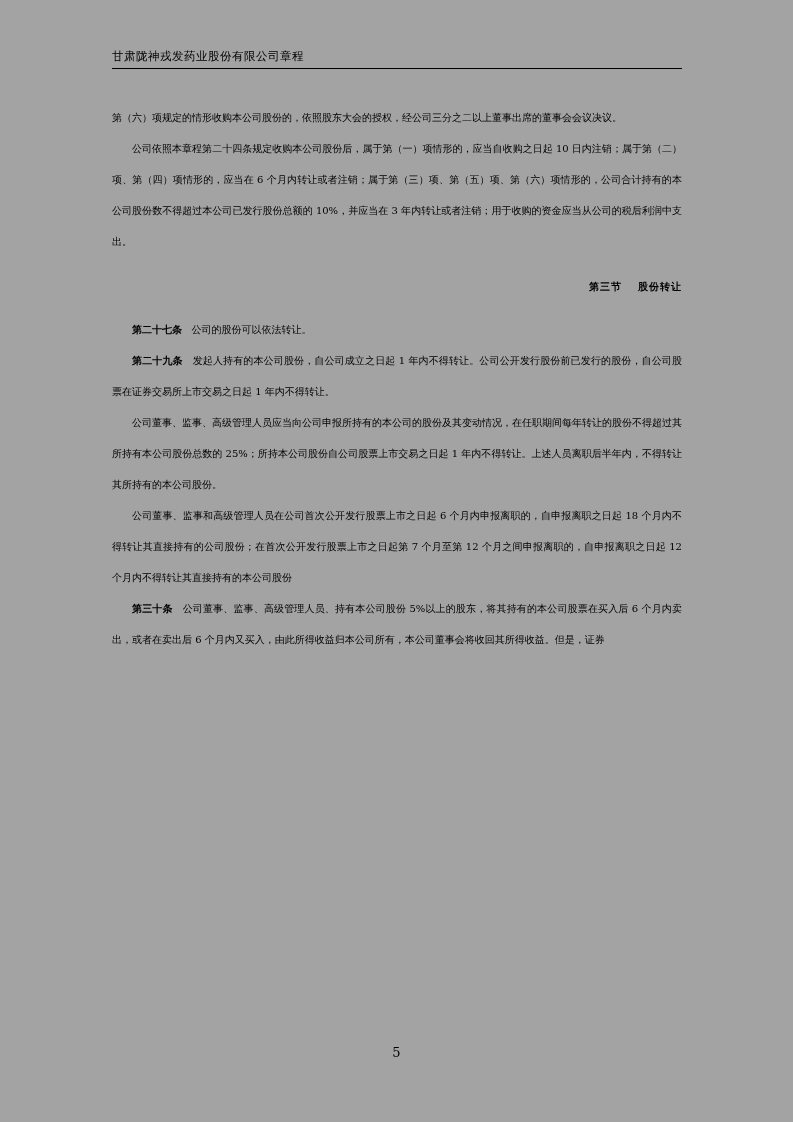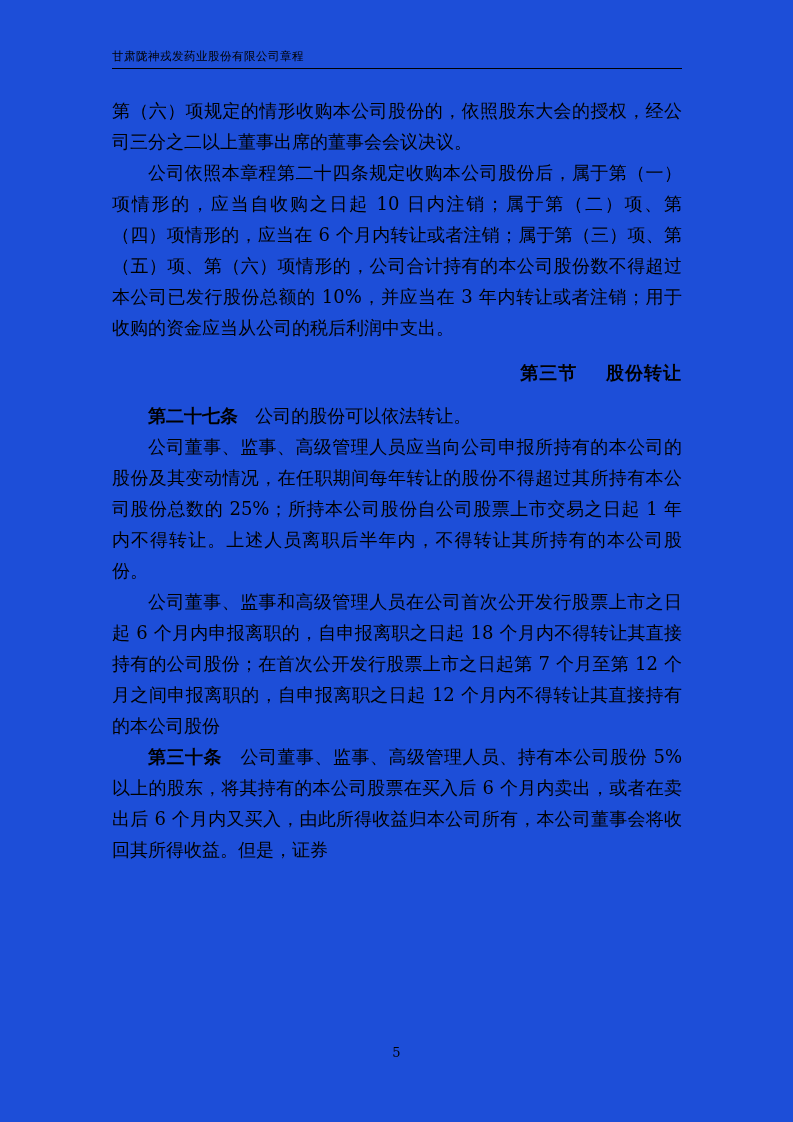--- a/index.html
+++ b/index.html
@@ -6,21 +6,21 @@
     margin: 0;
     padding: 0;
     background: #8c8c8c;
   }
   body {
     font-family: "DejaVu Serif", "Liberation Serif", serif;
   }
   .page {
     width: 793px;
     height: 1122px;
-    background: #1d4ed8;
+    background: #a3a3a3;
     position: relative;
     box-sizing: border-box;
     margin: 0 auto;
     overflow: hidden;
   }
   .page-inner {
     position: absolute;
     left: 112px;
     top: 48px;
     width: 570px;
@@ -28,22 +28,22 @@
   .header {
     font-size: 11.5px;
     line-height: 1.4;
     color: #000;
     padding-bottom: 4px;
     border-bottom: 1.2px solid #000;
     letter-spacing: 0.5px;
     font-family: "DejaVu Serif", "Liberation Serif", serif;
   }
   .body-text {
-    margin-top: 26px;
-    font-size: 18px;
+    margin-top: 33px;
+    font-size: 10px;
     line-height: 31px;
     color: #000;
     text-align: justify;
     text-justify: inter-ideograph;
   }
   p {
     margin: 0;
     text-align: justify;
     text-justify: inter-ideograph;
   }
@@ -89,20 +89,21 @@
     <div class="body-text">
 
       <p class="noindent">第（六）项规定的情形收购本公司股份的，依照股东大会的授权，经公司三分之二以上董事出席的董事会会议决议。</p>
       <p class="indent">公司依照本章程第二十四条规定收购本公司股份后，属于第（一）项情形的，应当自收购之日起 10 日内注销；属于第（二）项、第（四）项情形的，应当在 6 个月内转让或者注销；属于第（三）项、第（五）项、第（六）项情形的，公司合计持有的本公司股份数不得超过本公司已发行股份总额的 10%，并应当在 3 年内转让或者注销；用于收购的资金应当从公司的税后利润中支出。</p>
 
       <p class="section-title"><span>第三节</span><span class="gap"></span><span>股份转让</span></p>
 
       <p class="indent"><span class="art-label">第二十七条</span>&nbsp;&nbsp;&nbsp;<span>公司的股份可以依法转让。</span></p>
 
 
+      <p class="indent"><span class="art-label">第二十九条</span>&nbsp;&nbsp;&nbsp;<span>发起人持有的本公司股份，自公司成立之日起 1 年内不得转让。公司公开发行股份前已发行的股份，自公司股票在证券交易所上市交易之日起 1 年内不得转让。</span></p>
 
       <p class="indent">公司董事、监事、高级管理人员应当向公司申报所持有的本公司的股份及其变动情况，在任职期间每年转让的股份不得超过其所持有本公司股份总数的 25%；所持本公司股份自公司股票上市交易之日起 1 年内不得转让。上述人员离职后半年内，不得转让其所持有的本公司股份。</p>
       <p class="indent">公司董事、监事和高级管理人员在公司首次公开发行股票上市之日起 6 个月内申报离职的，自申报离职之日起 18 个月内不得转让其直接持有的公司股份；在首次公开发行股票上市之日起第 7 个月至第 12 个月之间申报离职的，自申报离职之日起 12 个月内不得转让其直接持有的本公司股份</p>
 
       <p class="indent"><span class="art-label">第三十条</span>&nbsp;&nbsp;&nbsp;<span>公司董事、监事、高级管理人员、持有本公司股份 5%以上的股东，将其持有的本公司股票在买入后 6 个月内卖出，或者在卖出后 6 个月内又买入，由此所得收益归本公司所有，本公司董事会将收回其所得收益。但是，证券</span></p>
 
     </div>
   </div>
 
   <div class="page-number">5</div>

